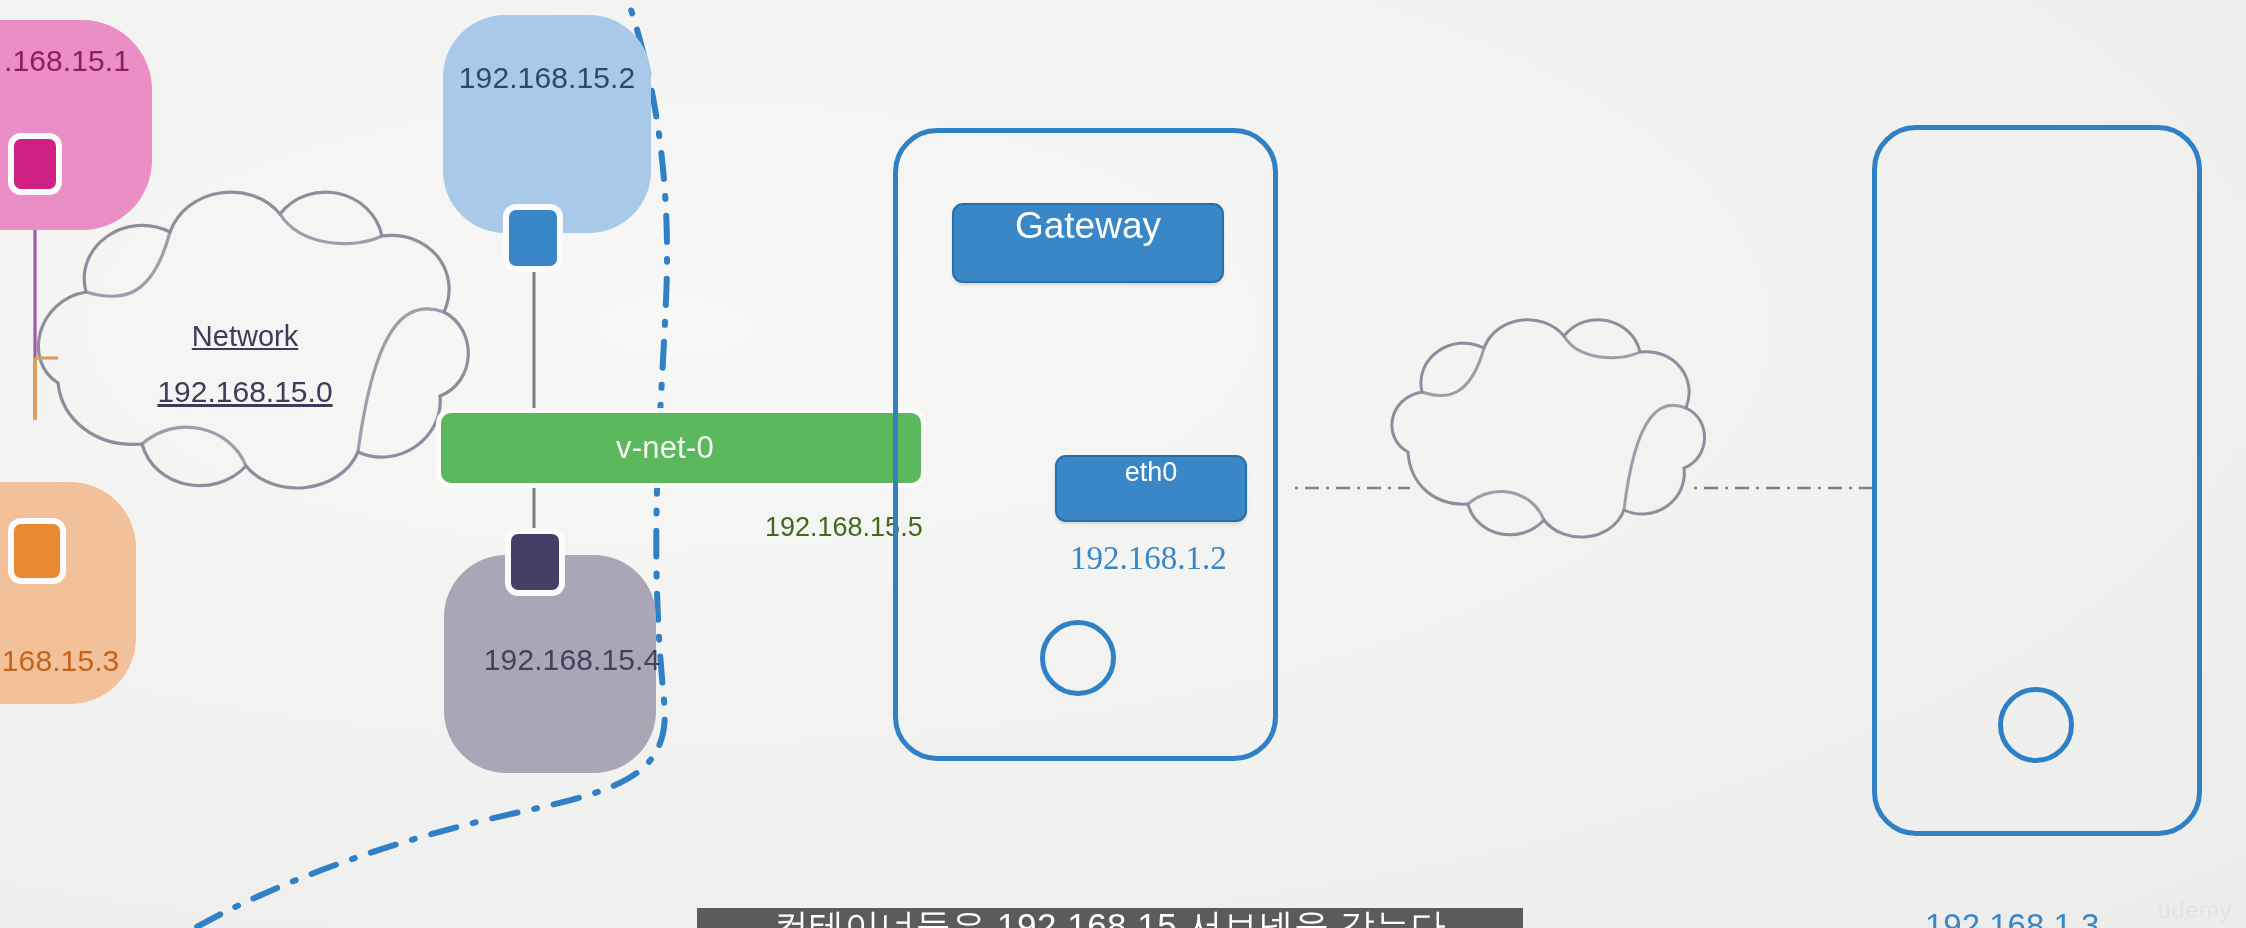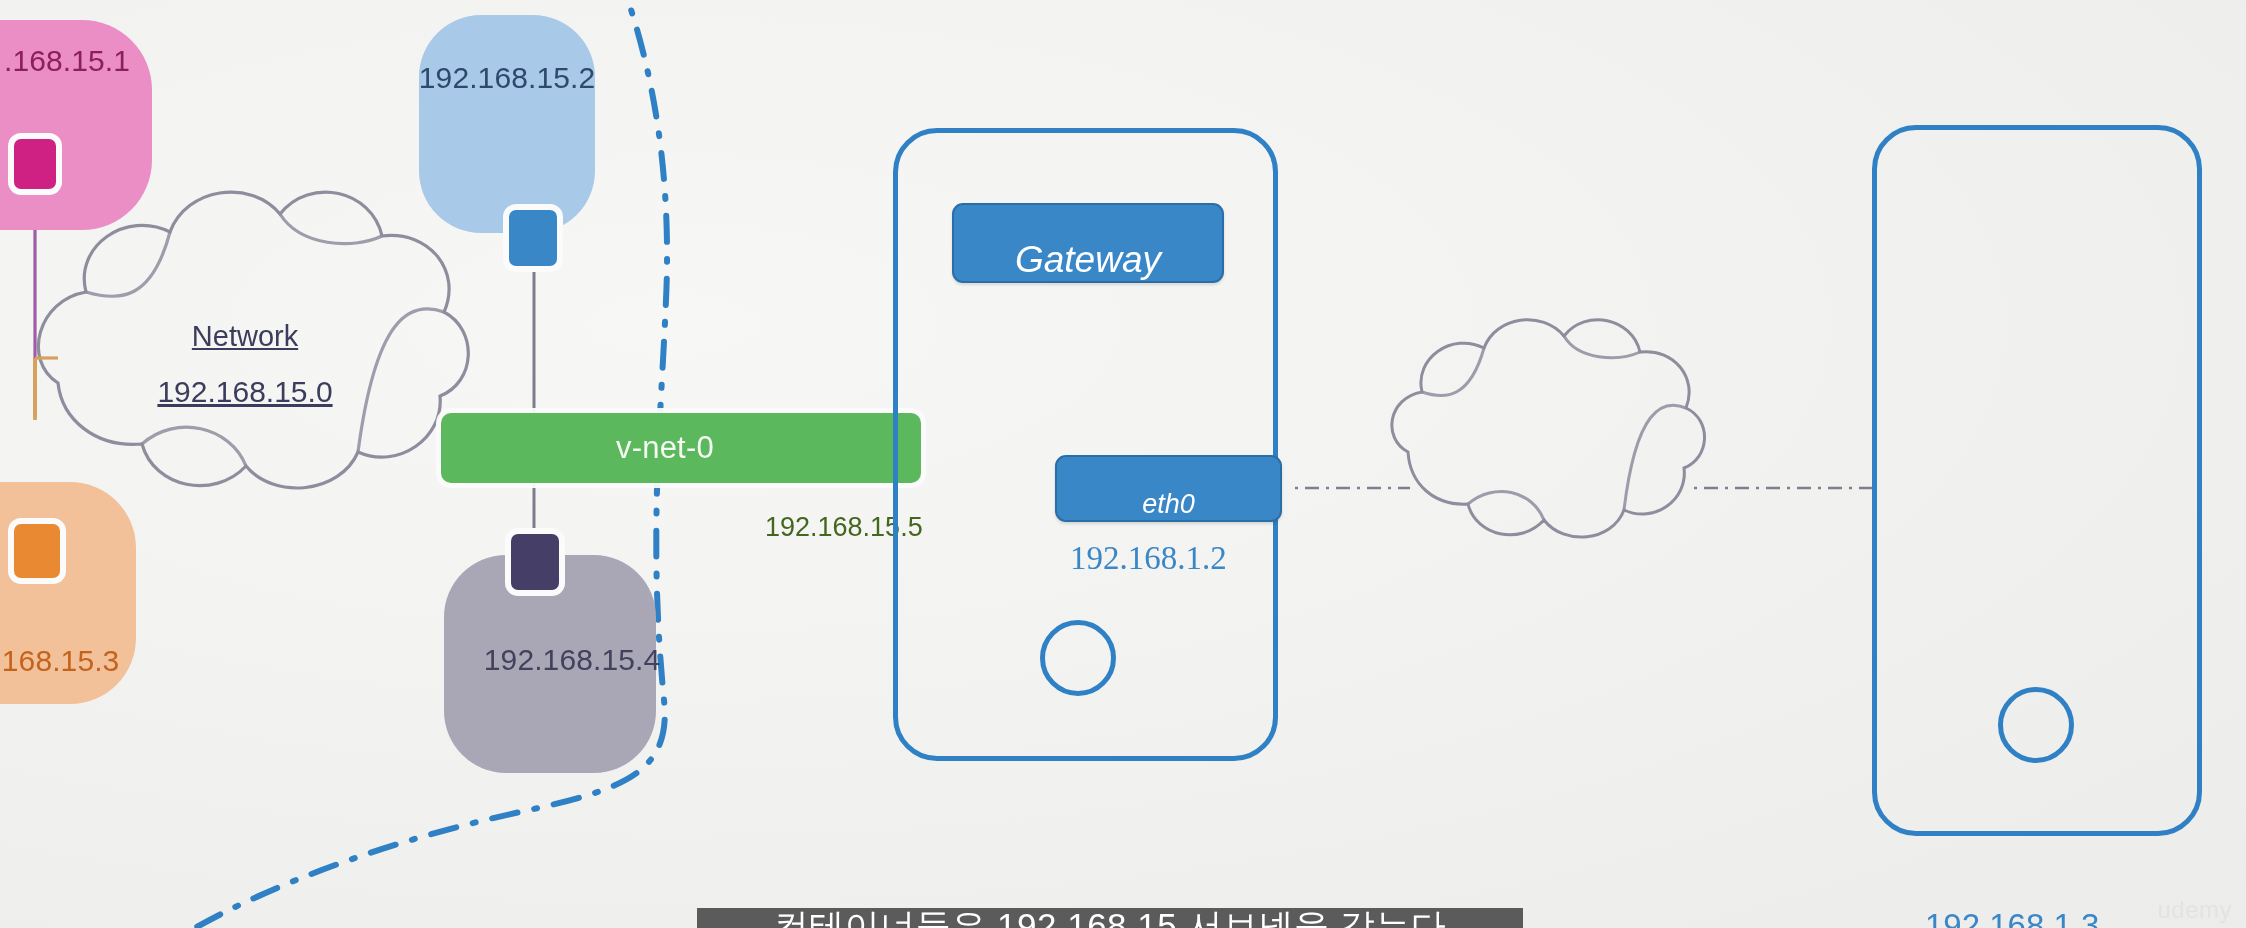--- a/index.html
+++ b/index.html
@@ -92,28 +92,27 @@
   }
 
   
   .pill{
     position:absolute;
     background:#3a87c8;
     border:2px solid #2a6ea8;
     border-radius:11px;
     box-sizing:border-box;
     display:flex;
-    align-items:flex-end;
+    align-items:flex-start;
     justify-content:center;
     color:#ffffff;
     box-shadow:0 2px 3px rgba(0,0,0,.12);
-    font-style:italic;
   }
   #gateway-pill{left:952px; top:203px; width:272px; height:80px; font-size:37px;}
-  #eth0-pill{left:1055px; top:455px; width:227px; height:67px; font-size:27px;}
+  #eth0-pill{left:1055px; top:455px; width:192px; height:67px; font-size:27px;}
 
   .ip-blue{
     position:absolute;
     color:#3a87c8;
     font-size:33px;
     white-space:nowrap;
   }
 
   
   #caption-bar{
@@ -212,21 +211,21 @@
 
     <line x1="1694" y1="488" x2="1872" y2="488" stroke="#7f7f8c" stroke-width="2.6" stroke-dasharray="3 7 14 7"></line>
   </svg>
 
   <div class="host" style="left:-78px; top:20px; width:230px; height:210px;
               background:#ea8ec5; border-radius:0 70px 70px 0;">
     <span class="ip" style="color:#8c1f5c; margin-top:24px; margin-left:60px;">.168.15.1</span>
   </div>
   <div class="nic" style="left:8px; top:133px; width:54px; height:62px; background:#cf2083;"></div>
 
-  <div class="host" style="left:419px; top:15px; width:176px; height:218px;
+  <div class="host" style="left:443px; top:15px; width:208px; height:218px;
               background:#a9c9e8; border-radius:62px;">
     <span class="ip" style="color:#2d4a6e; margin-top:46px;">192.168.15.2</span>
   </div>
   <div class="nic" style="left:503px; top:204px; width:60px; height:68px; background:#3a87c8;"></div>
 
   <div class="host" style="left:-92px; top:482px; width:228px; height:222px;
               background:#f2c19a; border-radius:0 66px 66px 0;">
     <span class="ip" style="color:#c4641c; margin-top:162px; margin-left:52px;">2.168.15.3</span>
   </div>
   <div class="nic" style="left:8px; top:518px; width:58px; height:66px; background:#e98a32;"></div>

